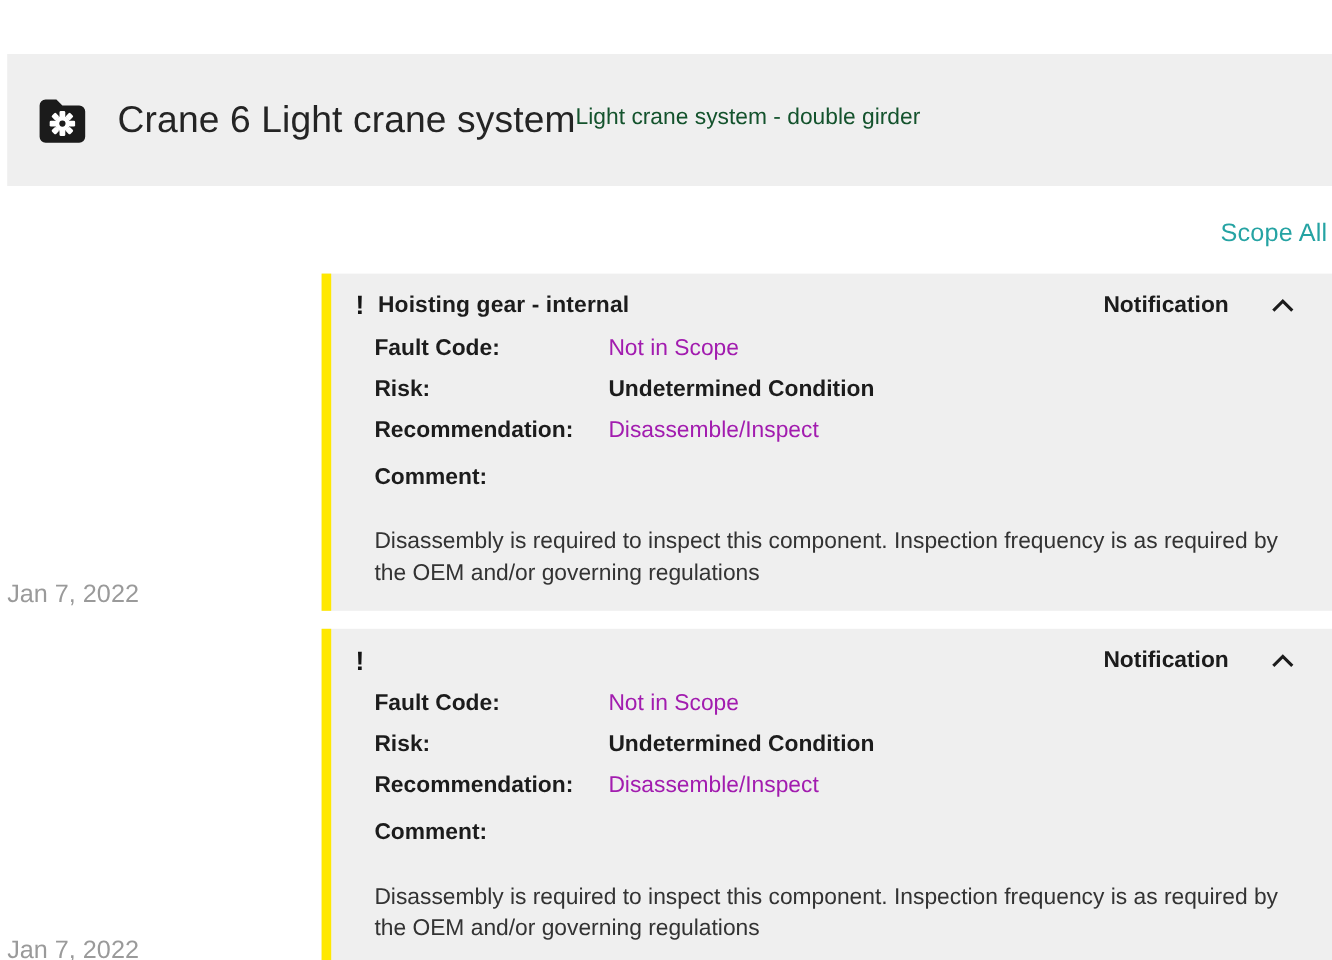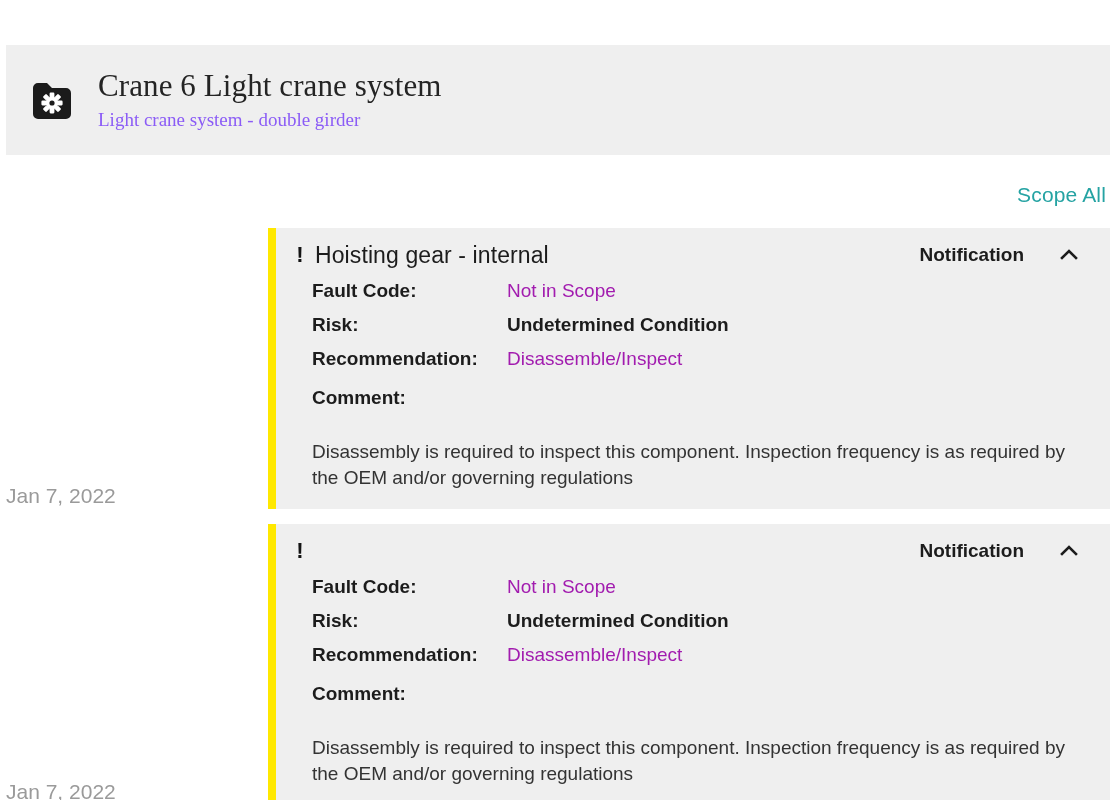--- a/index.html
+++ b/index.html
@@ -38,34 +38,34 @@
   .asset-icon {
     width: 48px;
     height: 48px;
     flex: 0 0 48px;
     position: relative;
     margin-right: 22px;
     margin-top: 2px;
   }
   .asset-icon svg { display: block; }
 
-  .asset-text { display: flex; flex-direction: column; justify-content: center; font-family: Liberation Serif, serif; }
+  .asset-text { display: flex; flex-direction: row; justify-content: center; }
   .asset-title {
     font-size: 31px;
     line-height: 36px;
     font-weight: 400;
     color: #242424;
     letter-spacing: 0.1px;
     white-space: nowrap;
   }
   .asset-subtitle {
     font-size: 19px;
     line-height: 25px;
     font-weight: 400;
-    color: #8b5cf6;
+    color: #14532d;
     margin-top: 3px;
     white-space: nowrap;
   }
 
   
   .expand-row {
     position: absolute;
     left: 0;
     top: 176px;
     width: 1110px;
@@ -138,23 +138,23 @@
     margin-left: -22px;
     margin-right: 5px;
     font-size: 22px;
     font-weight: 700;
     line-height: 22px;
     color: #141414;
     text-align: center;
     font-family: "Liberation Sans", sans-serif;
   }
   .card-title {
-    font-size: 23px;
+    font-size: 19px;
     line-height: 24px;
-    font-weight: 400;
+    font-weight: 700;
     color: #1c1c1c;
     letter-spacing: 0.1px;
   }
   .card-head-right {
     margin-left: auto;
     display: flex;
     align-items: center;
     gap: 34px;
   }
   .card-kind {

